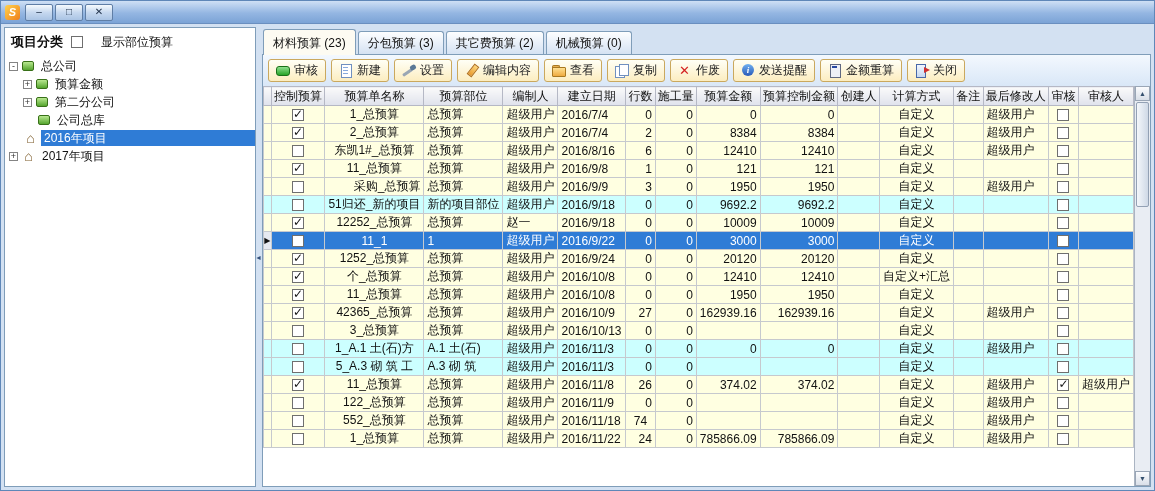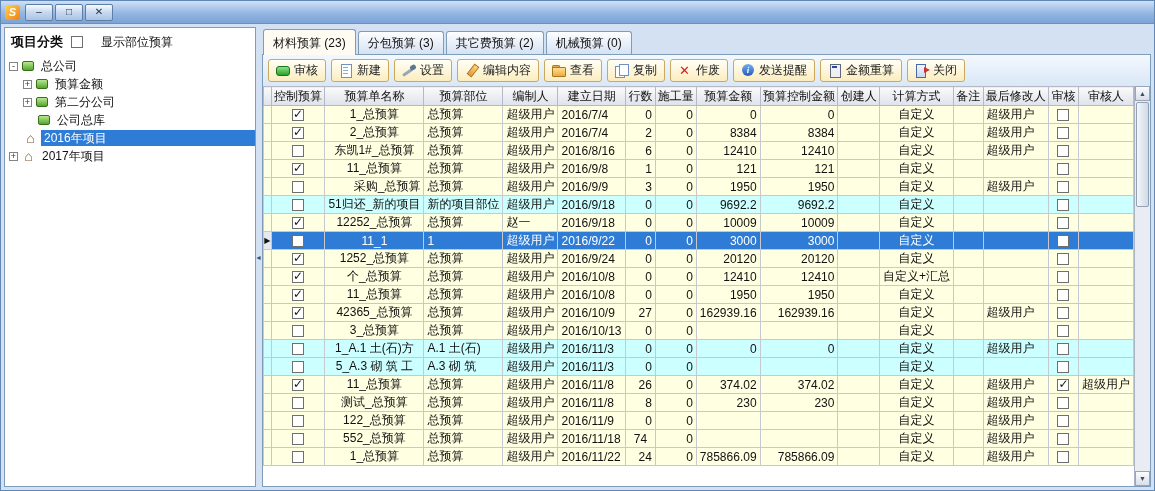--- a/index.html
+++ b/index.html
@@ -509,38 +509,20 @@
                     <td style="text-align: left;"></td>
                     <td style="text-align: center;">自定义</td>
                     <td style="text-align: left;"></td>
                     <td style="text-align: left;">超级用户</td>
                     <td style="text-align: center;"><span class="cb checked"></span></td>
                     <td style="text-align: left;">超级用户</td>
                   </tr>
                   <tr class="yellow">
                     <td class="indicator"></td>
                     <td style="text-align: center;"><span class="cb"></span></td>
-                    <td style="text-align: center;">测试_总预算</td>
-                    <td style="text-align: left;">总预算</td>
-                    <td style="text-align: left;">超级用户</td>
-                    <td style="text-align: left;">2016/11/8</td>
-                    <td style="text-align: right;">8</td>
-                    <td style="text-align: right;">0</td>
-                    <td style="text-align: right;">230</td>
-                    <td style="text-align: right;">230</td>
-                    <td style="text-align: left;"></td>
-                    <td style="text-align: center;">自定义</td>
-                    <td style="text-align: left;"></td>
-                    <td style="text-align: left;">超级用户</td>
-                    <td style="text-align: center;"><span class="cb"></span></td>
-                    <td style="text-align: left;"></td>
-                  </tr>
-                  <tr class="yellow">
-                    <td class="indicator"></td>
-                    <td style="text-align: center;"><span class="cb"></span></td>
                     <td style="text-align: center;">122_总预算</td>
                     <td style="text-align: left;">总预算</td>
                     <td style="text-align: left;">超级用户</td>
                     <td style="text-align: left;">2016/11/9</td>
                     <td style="text-align: right;">0</td>
                     <td style="text-align: right;">0</td>
                     <td style="text-align: right;"></td>
                     <td style="text-align: right;"></td>
                     <td style="text-align: left;"></td>
                     <td style="text-align: center;">自定义</td>

